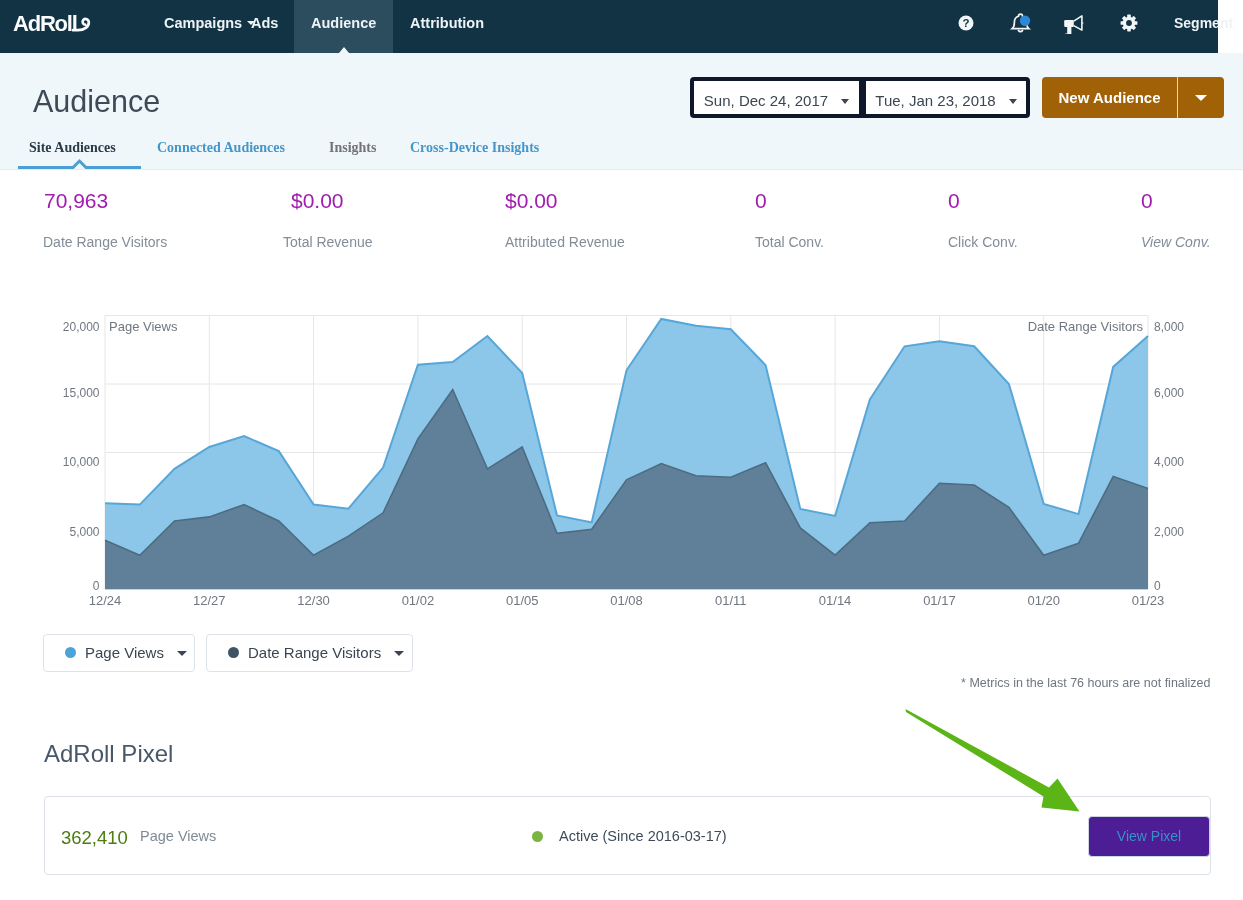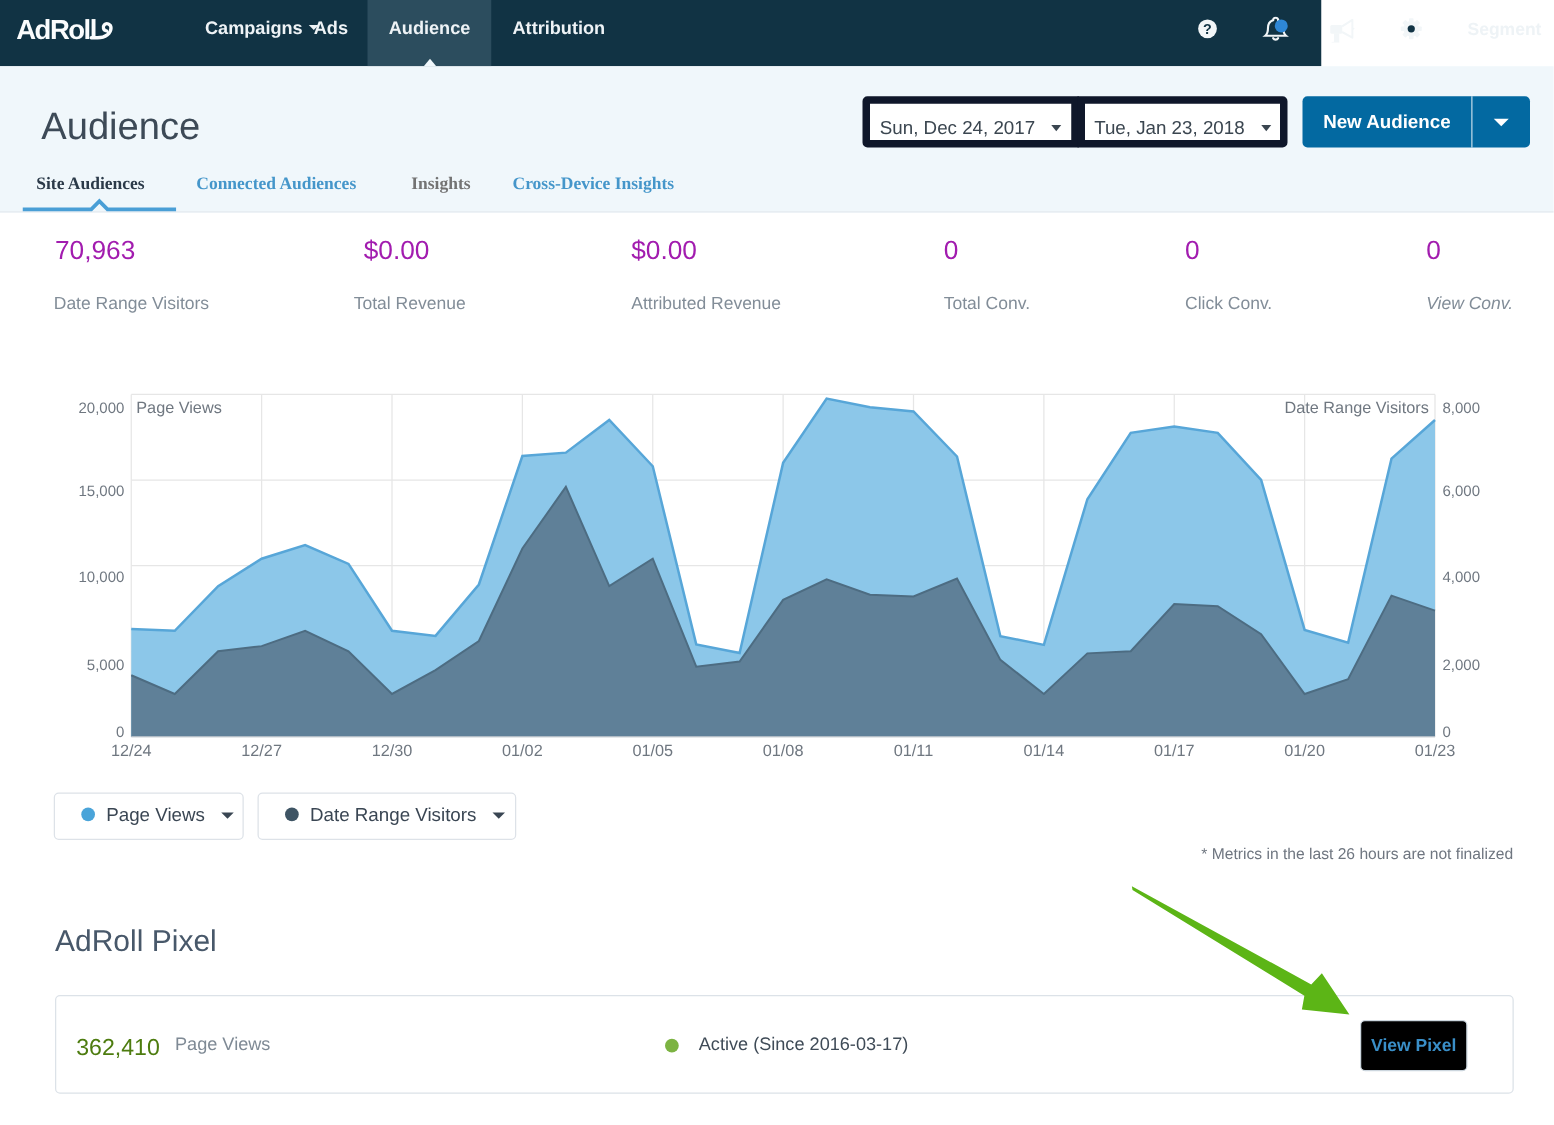--- a/index.html
+++ b/index.html
@@ -1,54 +1,54 @@
 <!DOCTYPE html>
 <html><head>
 <meta charset="utf-8">
 <style>
 * { margin:0; padding:0; box-sizing:border-box; }
 html,body { width:1243px; height:900px; overflow:hidden; }
 body { font-family:"Liberation Sans", sans-serif; background:#fff; position:relative; }
 .abs { position:absolute; }
 
 
-#nav { position:absolute; left:0; top:0; width:1057px; height:53px; background:#113344; }
+#nav { position:absolute; left:0; top:0; width:1218px; height:53px; background:#113344; }
 #nav .item { position:absolute; top:0; height:53px; line-height:47px; color:#eef3f6; font-size:14.5px; font-weight:bold; }
 #navAud { position:absolute; left:294px; top:0; width:99px; height:53px; background:#2c4d5e; }
 #navNotch { position:absolute; left:339px; top:47px; width:0; height:0; border-left:5.5px solid transparent; border-right:5.5px solid transparent; border-bottom:6px solid #f0f7fb; }
 .navcaret { display:inline-block; width:0; height:0; border-left:4px solid transparent; border-right:4px solid transparent; border-top:4.5px solid #eef3f6; vertical-align:middle; margin-left:5px; margin-top:-2px; }
 
 
 #header { position:absolute; left:0; top:53px; width:1243px; height:117px; background:#f0f7fb; border-bottom:1px solid #e3eaf0; }
 #title { position:absolute; left:33px; top:84px; font-size:30.5px; color:#3d4a57; }
 .tab { position:absolute; top:140px; font-size:14px; font-weight:bold;font-family:Liberation Serif, serif; }
-.datebtn { position:absolute; top:77px; height:41px; background:#fff; border:6px solid #0f172a; color:#3b4650; font-size:15px; text-align:center; line-height:39px; }
+.datebtn { position:absolute; top:77px; height:41px; background:#fff; border:4px solid #0f172a; color:#3b4650; font-size:15px; text-align:center; line-height:39px; }
 .dcaret { display:inline-block; width:0; height:0; border-left:4.5px solid transparent; border-right:4.5px solid transparent; border-top:5px solid #3b4650; margin-left:13px; vertical-align:middle; margin-top:-2px;}
-#newaud { position:absolute; left:1042px; top:77px; width:182px; height:41px; background:#0369a1; border-radius:4px; }
+#newaud { position:absolute; left:1042px; top:77px; width:182px; height:41px; background:#a16207; border-radius:4px; }
 #newaud .main { position:absolute; left:0; top:0; width:136px; height:41px; color:#fff; font-size:15px; font-weight:bold; text-align:center; line-height:41px; border-right:1px solid rgba(255,255,255,0.75); }
 #newaud .carr { position:absolute; left:136px; top:0; width:46px; height:41px; }
 #newaud .carr i { position:absolute; left:17px; top:18px; width:0; height:0; border-left:6px solid transparent; border-right:6px solid transparent; border-top:6px solid #fff; }
 
 
 .statv { position:absolute; top:189px; font-size:21px; color:#a21caf; }
 .statl { position:absolute; top:234px; font-size:14px; color:#828d98; }
 
 
 .legbtn { position:absolute; top:634px; height:38px; background:#fff; border:1px solid #dde2e8; border-radius:4px; font-size:15px; color:#3a4653; line-height:36px; }
 .dot { display:inline-block; width:11px; height:11px; border-radius:50%; vertical-align:middle; margin-top:-3px; margin-right:9px; }
 .lcaret { display:inline-block; width:0; height:0; border-left:5px solid transparent; border-right:5px solid transparent; border-top:5.5px solid #3a4653; margin-left:13px; vertical-align:middle; margin-top:-1px;}
 
 #note { position:absolute; top:676px; right:32.5px; font-size:12.5px; color:#6f7680; }
 #pixtitle { position:absolute; left:44px; top:740px; font-size:24px; color:#48586a; }
 #card { position:absolute; left:44px; top:796px; width:1167px; height:79px; background:#fff; border:1px solid #dce2e8; border-radius:4px; }
 #card .num { position:absolute; left:16px; top:30px; font-size:18.5px; color:#4d7c0f; }
 #card .pv { position:absolute; left:95px; top:31px; font-size:14.5px; color:#7f8a95; }
 #card .gdot { position:absolute; left:487px; top:34px; width:11px; height:11px; border-radius:50%; background:#7cb342; }
 #card .act { position:absolute; left:514px; top:31px; font-size:14.5px; color:#3f4b57; }
-#viewpix { position:absolute; left:1043px; top:19px; width:86px; height:41px; background:#000000; border:1px solid #ccd6de; border-radius:4px; color:#3a8fc8; font-size:14px; font-weight:bold; text-align:center; line-height:39px; }
+#viewpix { position:absolute; left:1043px; top:19px; width:122px; height:41px; background:#4c1d95; border:1px solid #ccd6de; border-radius:4px; color:#3a8fc8; font-size:14px; font-weight:normal; text-align:center; line-height:39px; }
 </style>
 </head>
 <body>
 
 <div id="nav">
   <svg class="abs" style="left:13px;top:10px;" width="85" height="30" viewBox="0 0 85 30">
     <text x="0" y="21" font-family="Liberation Sans, sans-serif" font-size="22" font-weight="bold" fill="#fafcfd" letter-spacing="-1.2">AdRoll</text>
     <path d="M60,20.2 L65,20.2 C71.5,20.2 75.8,16.6 75.8,12.4 C75.8,9.0 72.1,8.0 70.4,9.9 C68.9,11.6 69.7,14.5 72.2,14.7" fill="none" stroke="#fafcfd" stroke-width="2.7" stroke-linecap="round"></path>
   </svg>
   <div id="navAud"></div>
@@ -174,21 +174,21 @@
       <text x="939.4" y="604.5">01/17</text>
       <text x="1043.7" y="604.5">01/20</text>
       <text x="1148" y="604.5">01/23</text>
     </g>
   </g>
 </svg>
 
 <div class="legbtn" style="left:43px; width:152px; padding-left:21px;"><span class="dot" style="background:#4aa4d9;"></span>Page Views<span class="lcaret"></span></div>
 <div class="legbtn" style="left:206px; width:207px; padding-left:21px;"><span class="dot" style="background:#3e5464;"></span>Date Range Visitors<span class="lcaret"></span></div>
 
-<div id="note">* Metrics in the last 26 hours are not finalized</div>
+<div id="note">* Metrics in the last 76 hours are not finalized</div>
 <div id="pixtitle">AdRoll Pixel</div>
 <div id="card">
   <div class="num">362,410</div>
   <div class="pv">Page Views</div>
   <div class="gdot"></div>
   <div class="act">Active (Since 2016-03-17)</div>
   <div id="viewpix">View Pixel</div>
 </div>
 
 <svg class="abs" style="left:895px;top:700px;" width="200" height="125" viewBox="0 0 200 125">

